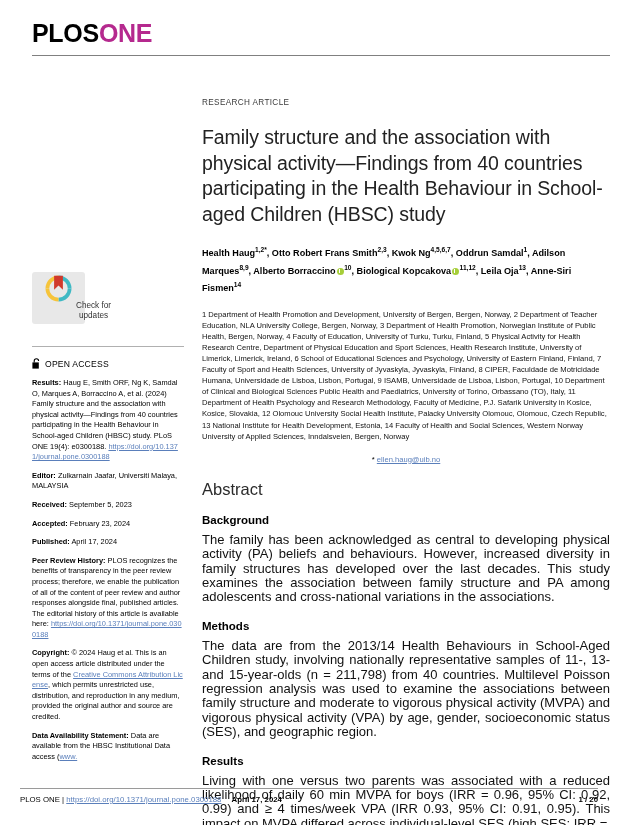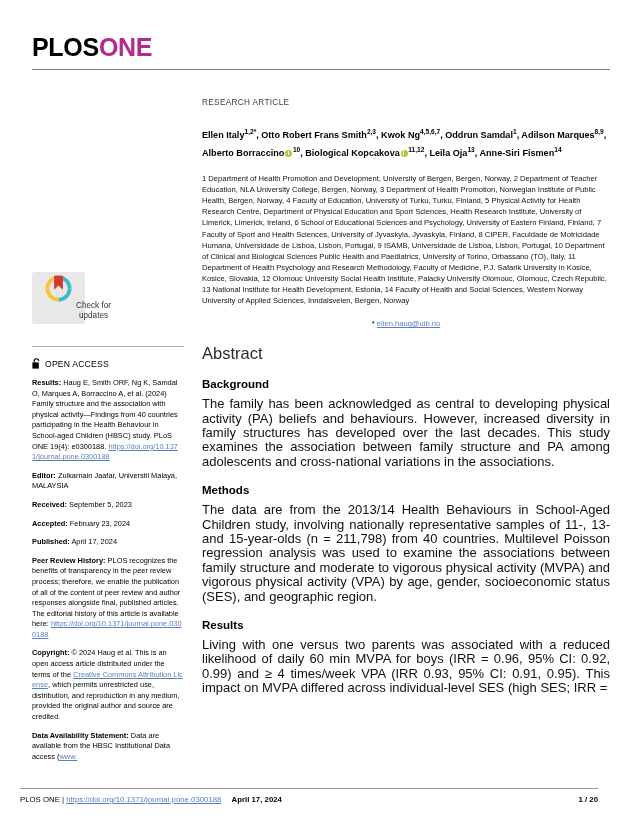--- a/index.html
+++ b/index.html
@@ -12,21 +12,21 @@
     height: 825px;
     position: relative;
     font-family: "Liberation Sans", sans-serif;
     color: #000000;
     overflow: hidden;
   }
 
   
   .masthead {
     position: absolute;
-    left: 0; top: 16px;
+    left: 0; top: 2px;
     width: 624px;
     height: 56px;
   }
   .logo {
     position: absolute;
     left: 32px; top: 19px;
     font-size: 25px;
     font-weight: bold;
     letter-spacing: -0.3px;
     line-height: 1;
@@ -290,23 +290,24 @@
     <b>Data Availability Statement:</b>
     <span>Data are available from the HBSC Institutional Data access (</span><a href="#">www.</a>
   </div>
 
 </div>
 
 <div class="main">
 
   <div class="article-type">RESEARCH ARTICLE</div>
 
+  <h1 class="title">Family structure and the association with physical activity—Findings from 40 countries participating in the Health Behaviour in School-aged Children (HBSC) study</h1>
 
   <div class="authors">
-    <span>Ellen Italy</span><sup>1,2</sup><sup>*</sup><span>, Otto Robert Frans Smith</span><sup>2,3</sup><span>, Kwok Ng</span><sup>4,5,6,7</sup><span>, Oddrun Samdal</span><sup>1</sup>,
+    <span>Health Haug</span><sup>1,2</sup><sup>*</sup><span>, Otto Robert Frans Smith</span><sup>2,3</sup><span>, Kwok Ng</span><sup>4,5,6,7</sup><span>, Oddrun Samdal</span><sup>1</sup>,
     <span>Adilson Marques</span><sup>8,9</sup><span>, Alberto Borraccino</span><span class="orcid"></span><sup>10</sup><span>, Biological Kopcakova</span><span class="orcid"></span><sup>11,12</sup><span>, Leila Oja</span><sup>13</sup>,
     <span>Anne-Siri Fismen</span><sup>14</sup>
   </div>
 
   <div class="affiliations">1 Department of Health Promotion and Development, University of Bergen, Bergen, Norway, 2 Department of Teacher Education, NLA University College, Bergen, Norway, 3 Department of Health Promotion, Norwegian Institute of Public Health, Bergen, Norway, 4 Faculty of Education, University of Turku, Turku, Finland, 5 Physical Activity for Health Research Centre, Department of Physical Education and Sport Sciences, Health Research Institute, University of Limerick, Limerick, Ireland, 6 School of Educational Sciences and Psychology, University of Eastern Finland, Finland, 7 Faculty of Sport and Health Sciences, University of Jyvaskyla, Jyvaskyla, Finland, 8 CIPER, Faculdade de Motricidade Humana, Universidade de Lisboa, Lisbon, Portugal, 9 ISAMB, Universidade de Lisboa, Lisbon, Portugal, 10 Department of Clinical and Biological Sciences Public Health and Paediatrics, University of Torino, Orbassano (TO), Italy, 11 Department of Health Psychology and Research Methodology, Faculty of Medicine, P.J. Safarik University in Kosice, Kosice, Slovakia, 12 Olomouc University Social Health Institute, Palacky University Olomouc, Olomouc, Czech Republic, 13 National Institute for Health Development, Estonia, 14 Faculty of Health and Social Sciences, Western Norway University of Applied Sciences, Inndalsveien, Bergen, Norway</div>
 
   <div class="corresponding">
     <span>*</span>
     <a href="#">ellen.haug@uib.no</a>
   </div>

